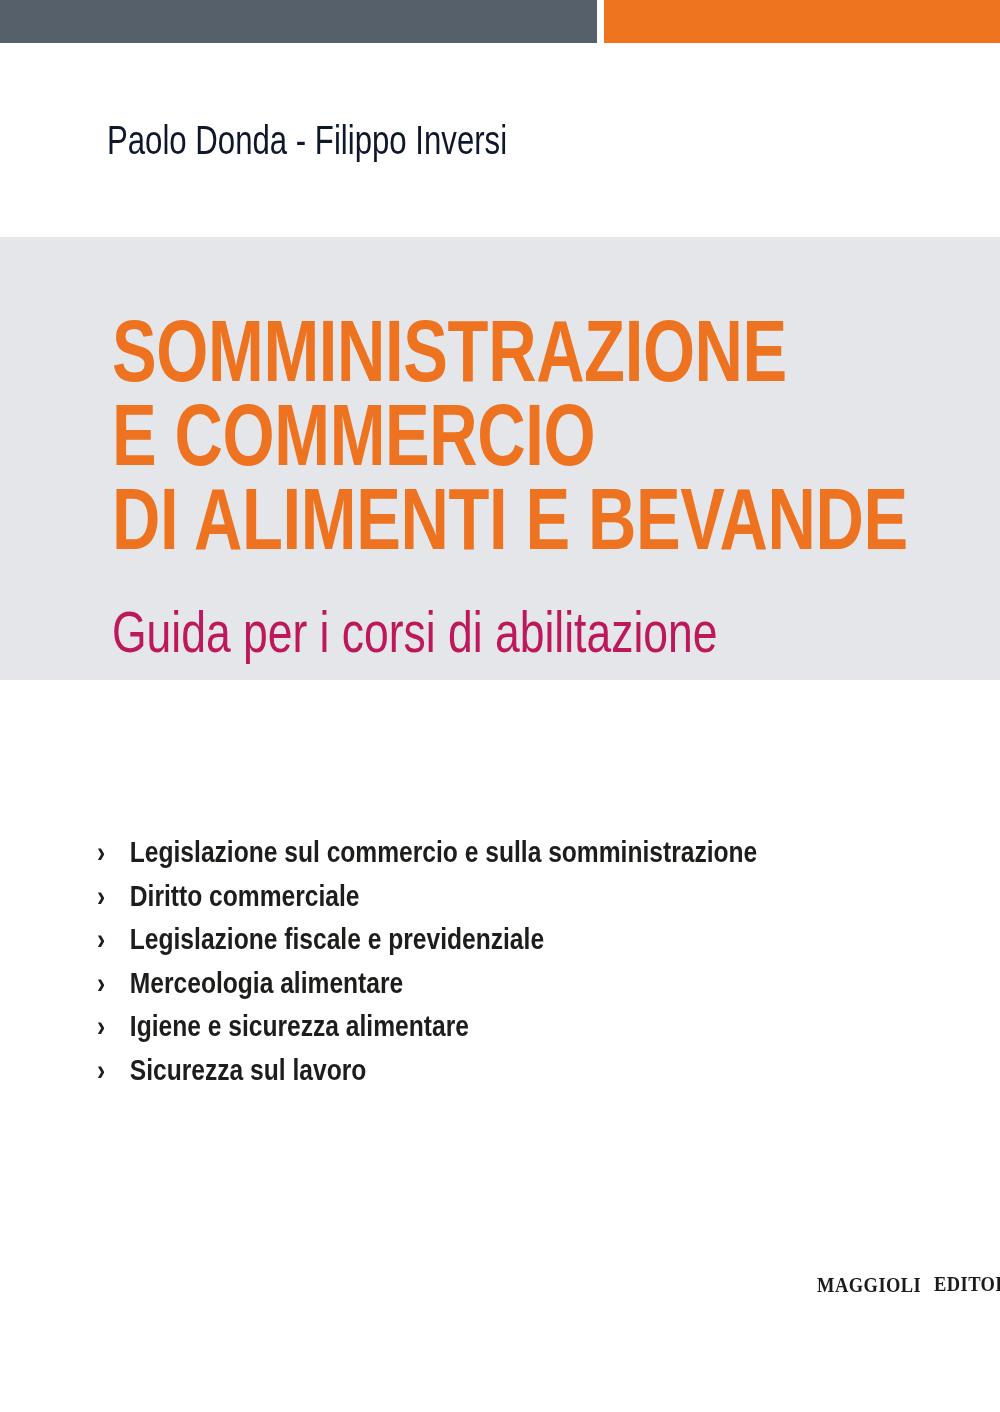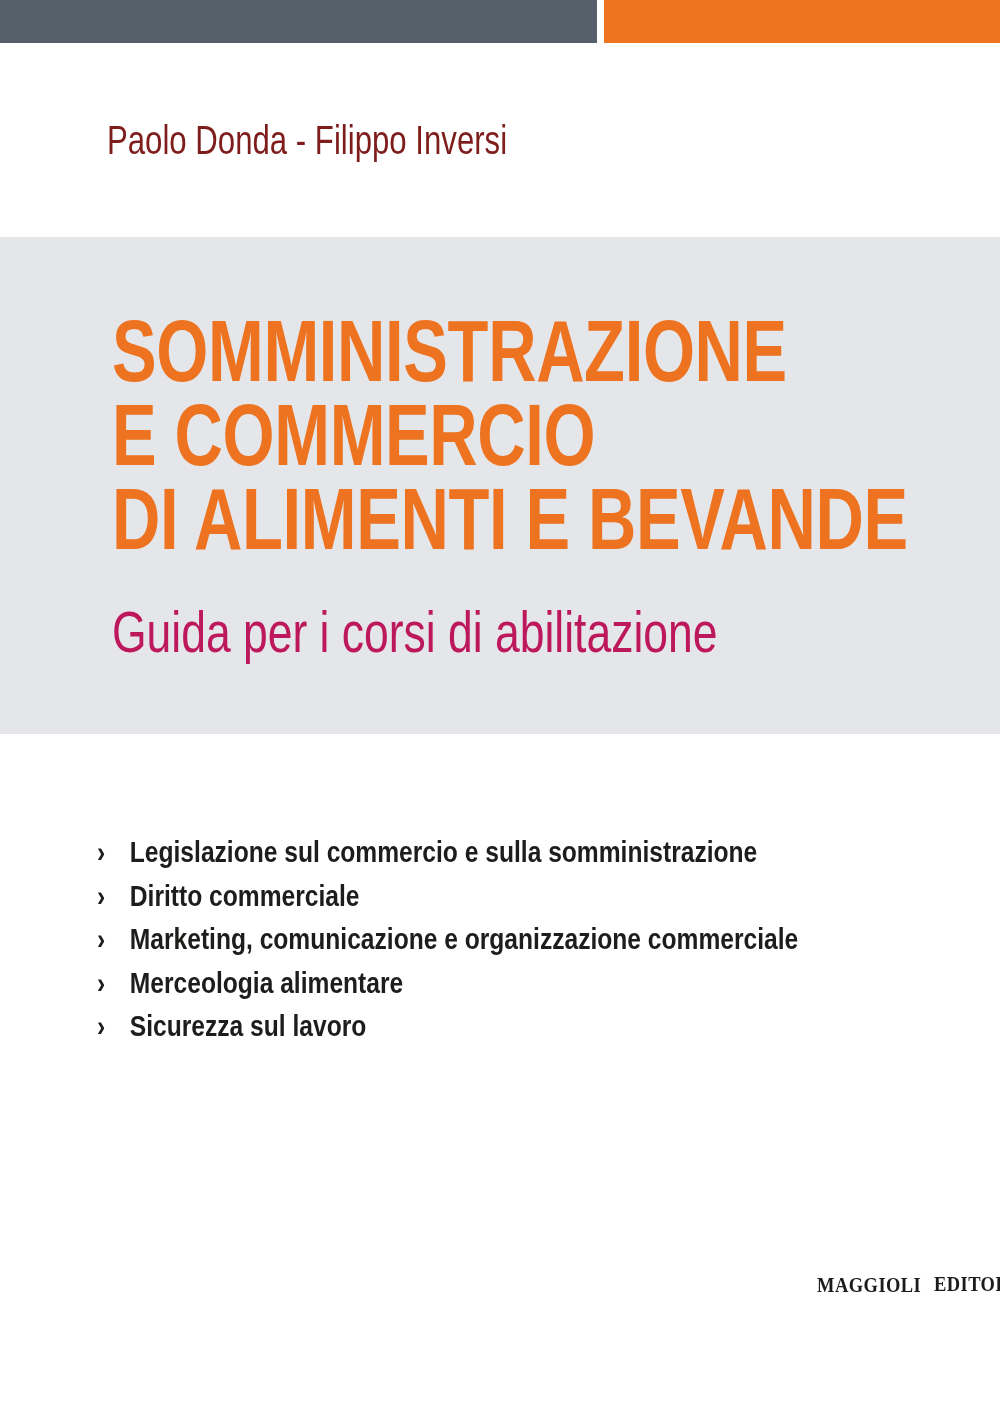--- a/index.html
+++ b/index.html
@@ -24,28 +24,28 @@
     background: #EE7420;
   }
 
   
   .cond { display: inline-block; transform-origin: 0 0; white-space: nowrap; }
 
   
   .authors {
     position: absolute; left: 107px; top: 120px;
     font-size: 41px; line-height: 41px;
-    color: #7f1d1d;
+    color: #0f172a;
   }
   .authors .cond { transform: scaleX(0.76); }
 
   
   .title-panel {
     position: absolute; left: 0; top: 237px;
-    width: 1000px; height: 497px;
+    width: 1000px; height: 443px;
     background: #E5E6E9;
   }
   .book-title {
     position: absolute; left: 112px; top: 72px; 
     font-weight: bold;
     font-size: 87px; line-height: 84px;
     letter-spacing: -0.5px;
     color: #ED7320;
   }
   .book-title .cond { transform: scaleX(0.77); }
@@ -114,24 +114,27 @@
 </div>
 
 <div class="topics">
   <div class="topic-row">
     <span class="cond"><span class="topic-bullet">›</span><span>Legislazione sul commercio e sulla somministrazione</span></span>
   </div>
   <div class="topic-row">
     <span class="cond"><span class="topic-bullet">›</span><span>Diritto commerciale</span></span>
   </div>
   <div class="topic-row">
-    <span class="cond"><span class="topic-bullet">›</span><span>Marketing, comunicazione e organizzazione commerciale</span></span>
+    <span class="cond"><span class="topic-bullet">›</span><span>Legislazione fiscale e previdenziale</span></span>
   </div>
   <div class="topic-row">
     <span class="cond"><span class="topic-bullet">›</span><span>Merceologia alimentare</span></span>
+  </div>
+  <div class="topic-row">
+    <span class="cond"><span class="topic-bullet">›</span><span>Igiene e sicurezza alimentare</span></span>
   </div>
   <div class="topic-row">
     <span class="cond"><span class="topic-bullet">›</span><span>Sicurezza sul lavoro</span></span>
   </div>
 </div>
 
 <div class="publisher">
   <svg class="logo-mark" viewBox="0 0 90 36" xmlns="http://www.w3.org/2000/svg">
     <g fill="#2760A8">
       <rect x="0" y="0" width="7.5" height="36"></rect>

